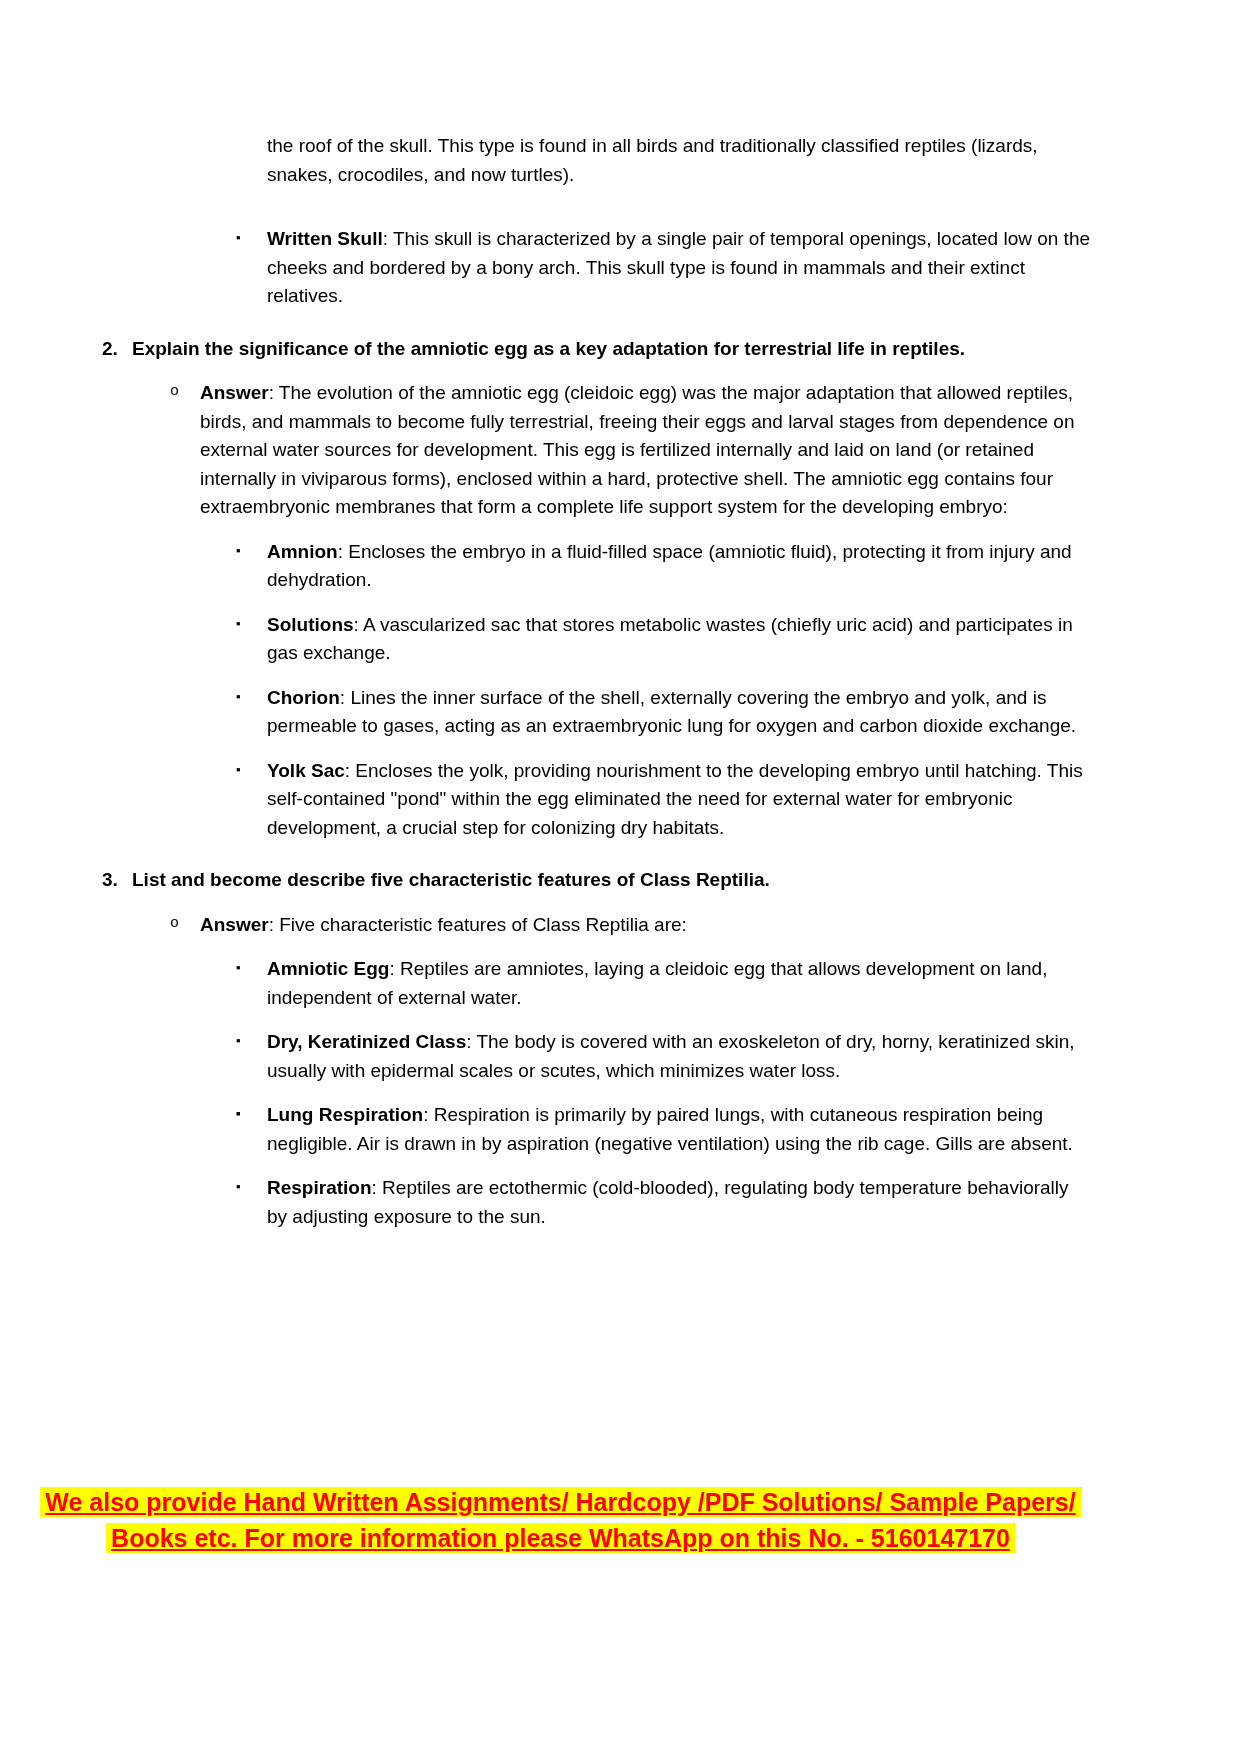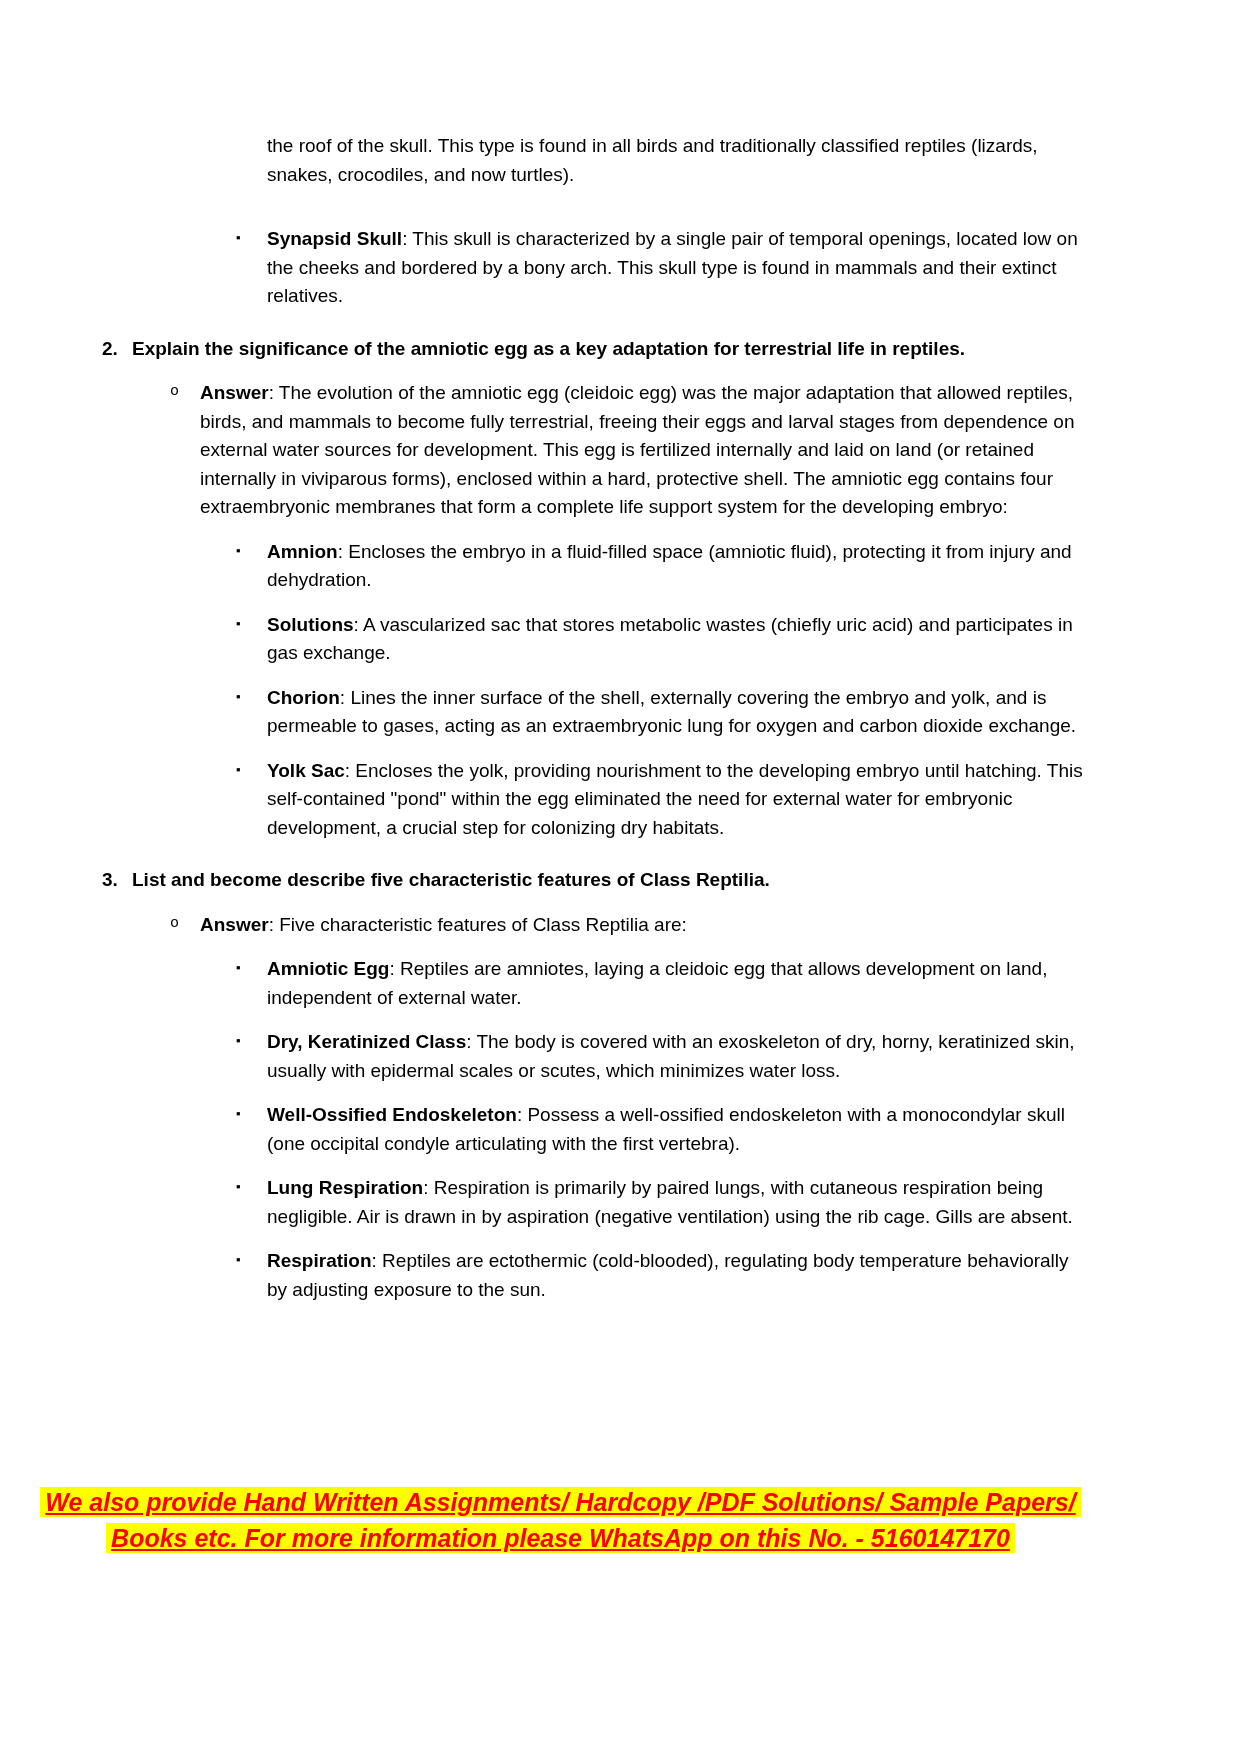--- a/index.html
+++ b/index.html
@@ -45,37 +45,36 @@
     right: 120px;
     top: 1484px;
     text-align: center;
     font-size: 25px;
     line-height: 1.44;
   }
   .footer .hl {
     background: #ffff00;
     color: #ff0000;
     font-weight: bold;
-    font-style: italic;
     text-decoration: underline;
     padding: 1px 5px;
   }
   .footer .line { display: block; }
 </style>
 </head>
 <body>
 
 <div class="page">
   <div class="content">
 
     <p class="cont-para">the roof of the skull. This type is found in all birds and traditionally classified reptiles (lizards, snakes, crocodiles, and now turtles).</p>
 
     <div class="li lvl-sq">
       <span class="marker">▪</span>
-      <div class="txt"><b>Synapsid Skull</b><span>: This skull is characterized by a single pair of temporal openings, located low on the cheeks and bordered by a bony arch. This skull type is found in mammals and their extinct relatives.</span></div>
+      <div class="txt"><b>Written Skull</b><span>: This skull is characterized by a single pair of temporal openings, located low on the cheeks and bordered by a bony arch. This skull type is found in mammals and their extinct relatives.</span></div>
     </div>
 
     <div class="li lvl-num qhead">
       <span class="marker">2.</span>
       <div class="txt bold">Explain the significance of the amniotic egg as a key adaptation for terrestrial life in reptiles.</div>
     </div>
 
     <div class="li lvl-o">
       <span class="marker">o</span>
       <div class="txt"><b>Answer</b><span>: The evolution of the amniotic egg (cleidoic egg) was the major adaptation that allowed reptiles, birds, and mammals to become fully terrestrial, freeing their eggs and larval stages from dependence on external water sources for development. This egg is fertilized internally and laid on land (or retained internally in viviparous forms), enclosed within a hard, protective shell. The amniotic egg contains four extraembryonic membranes that form a complete life support system for the developing embryo:</span></div>
@@ -116,21 +115,20 @@
       <div class="txt"><b>Amniotic Egg</b><span>: Reptiles are amniotes, laying a cleidoic egg that allows development on land, independent of external water.</span></div>
     </div>
 
     <div class="li lvl-sq">
       <span class="marker">▪</span>
       <div class="txt"><b>Dry, Keratinized Class</b><span>: The body is covered with an exoskeleton of dry, horny, keratinized skin, usually with epidermal scales or scutes, which minimizes water loss.</span></div>
     </div>
 
     <div class="li lvl-sq">
       <span class="marker">▪</span>
-      <div class="txt"><b>Well-Ossified Endoskeleton</b><span>: Possess a well-ossified endoskeleton with a monocondylar skull (one occipital condyle articulating with the first vertebra).</span></div>
     </div>
 
     <div class="li lvl-sq">
       <span class="marker">▪</span>
       <div class="txt"><b>Lung Respiration</b><span>: Respiration is primarily by paired lungs, with cutaneous respiration being negligible. Air is drawn in by aspiration (negative ventilation) using the rib cage. Gills are absent.</span></div>
     </div>
 
     <div class="li lvl-sq">
       <span class="marker">▪</span>
       <div class="txt"><b>Respiration</b><span>: Reptiles are ectothermic (cold-blooded), regulating body temperature behaviorally by adjusting exposure to the sun.</span></div>

